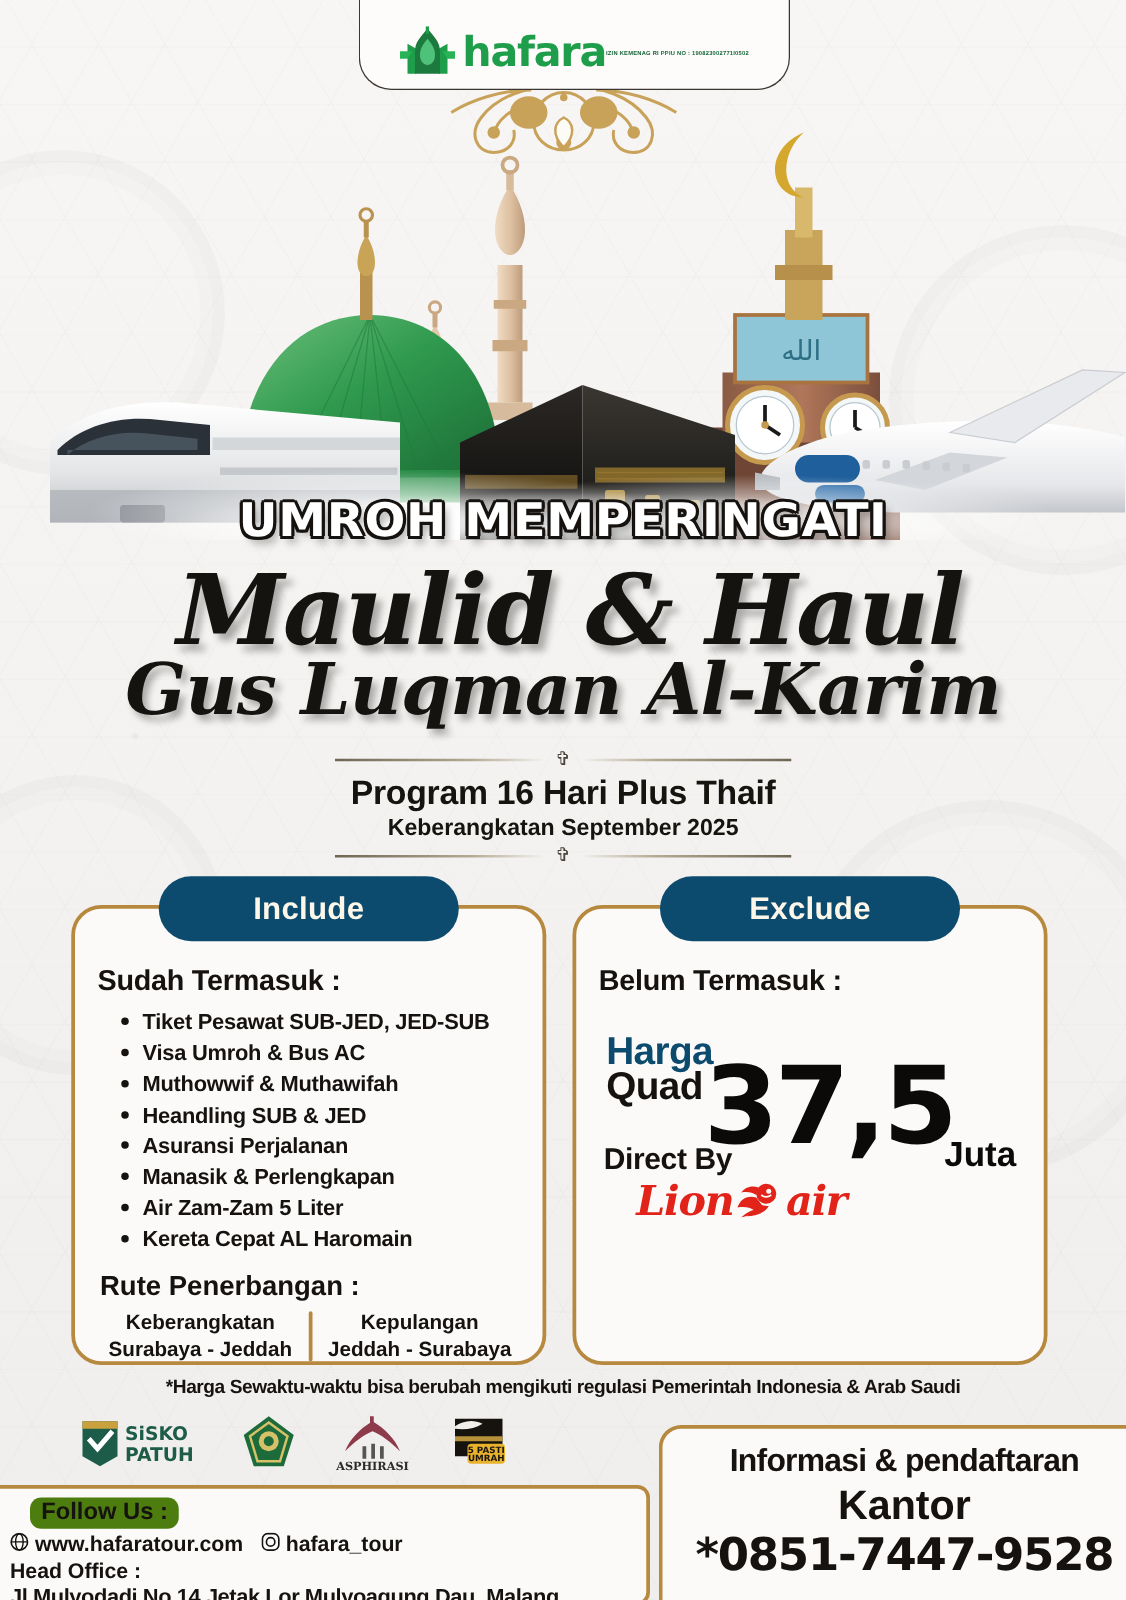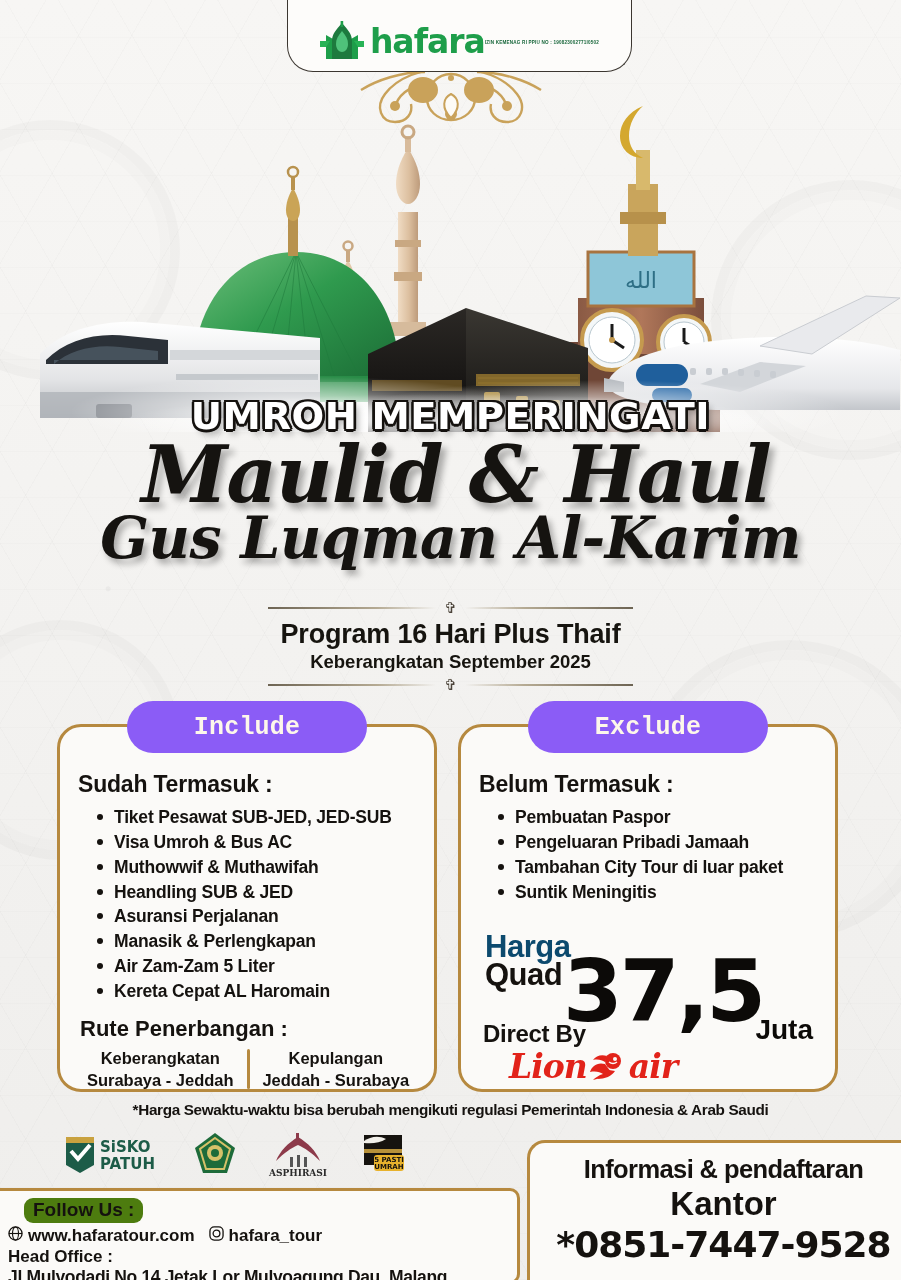--- a/index.html
+++ b/index.html
@@ -66,21 +66,21 @@
     transform:scaleX(1.04);
     text-shadow:
       -2px -2px 0 #15120f, 2px -2px 0 #15120f, -2px 2px 0 #15120f, 2px 2px 0 #15120f,
       0 -2.5px 0 #15120f, 0 2.5px 0 #15120f, -2.5px 0 0 #15120f, 2.5px 0 0 #15120f,
       4px 5px 7px rgba(0,0,0,0.32);
   }
   .title-main {
     font-family:"DejaVu Serif", serif;
     font-style:italic; font-weight:700;
     font-size:78px; line-height:0.98; color:#151310;
-    letter-spacing:-1px; margin-top:2px;
+    letter-spacing:-1px; margin-top:16px;
     text-shadow:5px 6px 6px rgba(0,0,0,0.30);
     padding-left:11px;
   }
   .title-sub {
     font-family:"DejaVu Serif", serif;
     font-style:italic; font-weight:700;
     font-size:57px; line-height:1.02; color:#151310;
     letter-spacing:-0.5px; margin-top:-4px;
     text-shadow:4px 5px 6px rgba(0,0,0,0.30);
   }
@@ -100,23 +100,23 @@
     position:absolute; top:24px; height:368px;
     background:#fbfaf8;
     border:3px solid #b6893f;
     border-radius:24px;
   }
   .card.include { left:57px; width:380px; }
   .card.exclude { left:458px; width:380px; }
   .pill {
     position:absolute; top:-26px; left:50%; transform:translateX(-50%);
     min-width:240px; height:52px;
-    background:#8b5cf6; border-radius:26px;
+    background:#0c4a6e; border-radius:26px;
     display:flex; align-items:center; justify-content:center;
-    color:#fdf7ea; font-weight:700; font-size:25px; letter-spacing:0.2px;font-family:Liberation Mono, monospace;
+    color:#fdf7ea; font-weight:700; font-size:25px; letter-spacing:0.2px;
   }
   .card-body { padding:44px 16px 10px 18px; }
   .card-head { font-weight:700; font-size:23px; color:#15120f; margin-bottom:7px; letter-spacing:-0.2px; }
   .card ul { list-style:none; margin:0 0 0 16px; }
   .card li {
     position:relative; padding-left:20px;
     font-weight:700; font-size:17.5px; color:#15120f;
     line-height:1.42; letter-spacing:-0.2px;
   }
   .card li::before {
@@ -441,26 +441,20 @@
             <div class="r2">Jeddah - Surabaya</div>
           </div>
         </div>
       </div>
     </div>
 
     <div class="card exclude">
       <div class="pill">Exclude</div>
       <div class="card-body">
         <div class="card-head">Belum Termasuk :</div>
-        <ul>
-          <li>Pembuatan Paspor</li>
-          <li>Pengeluaran Pribadi Jamaah</li>
-          <li>Tambahan City Tour di luar paket</li>
-          <li>Suntik Meningitis</li>
-        </ul>
 
         <div class="price-wrap">
           <div class="harga">Harga</div>
           <div class="quad">Quad</div>
           <div class="amount">37,5</div>
           <div class="juta">Juta</div>
           <div class="direct">Direct By</div>
           <div class="lion">
             <span class="lion-word">Lion</span>
             <span>

